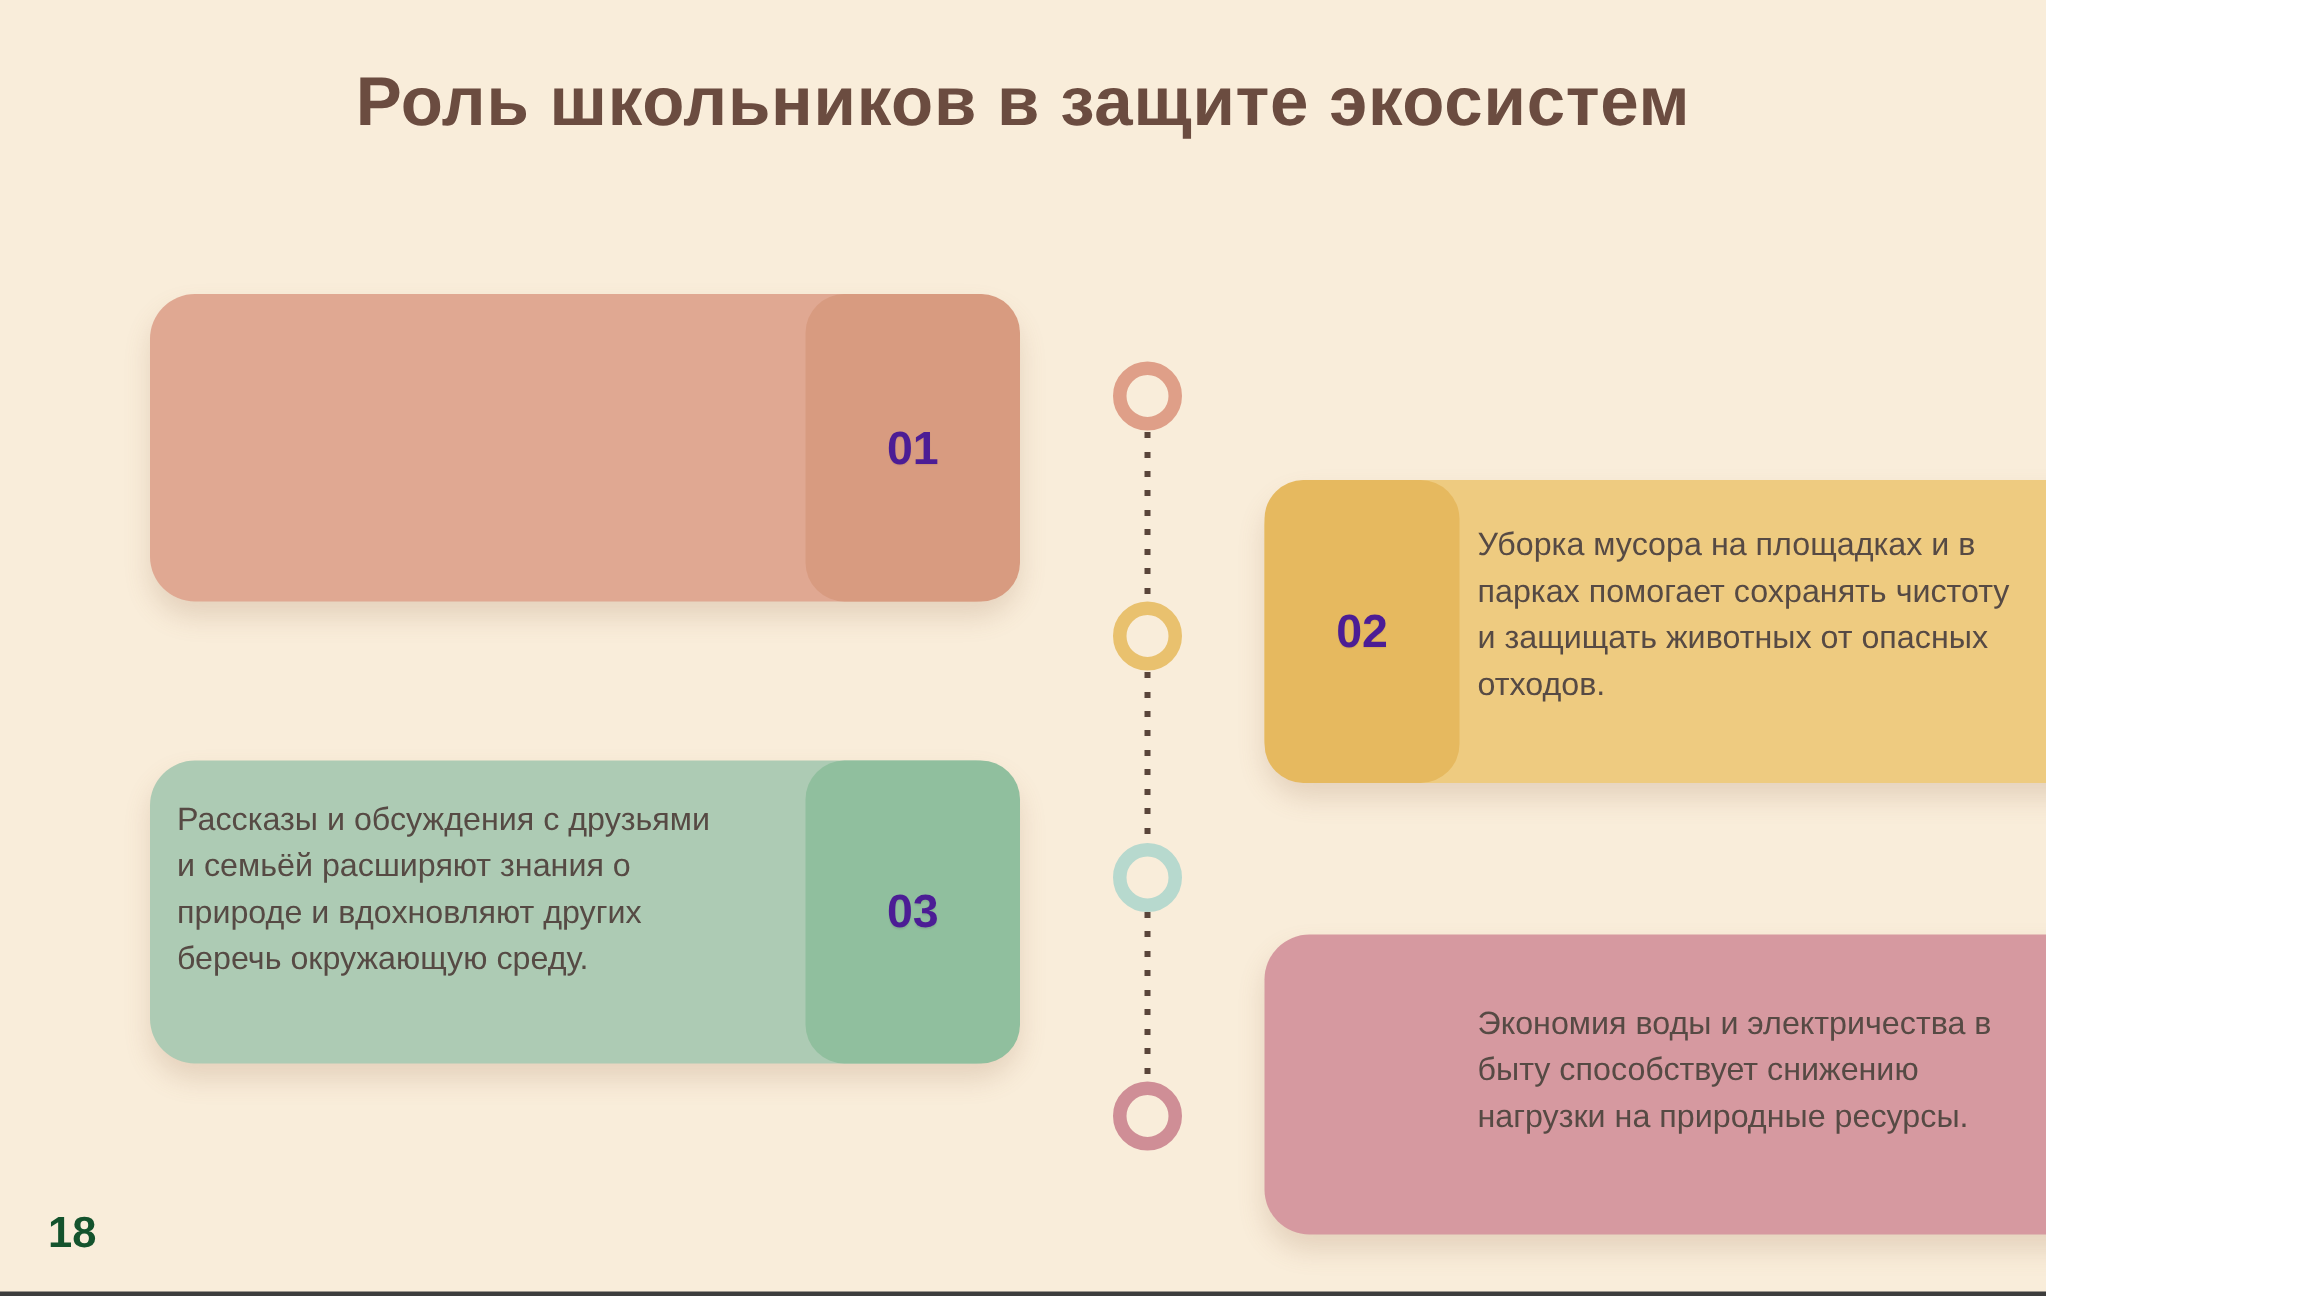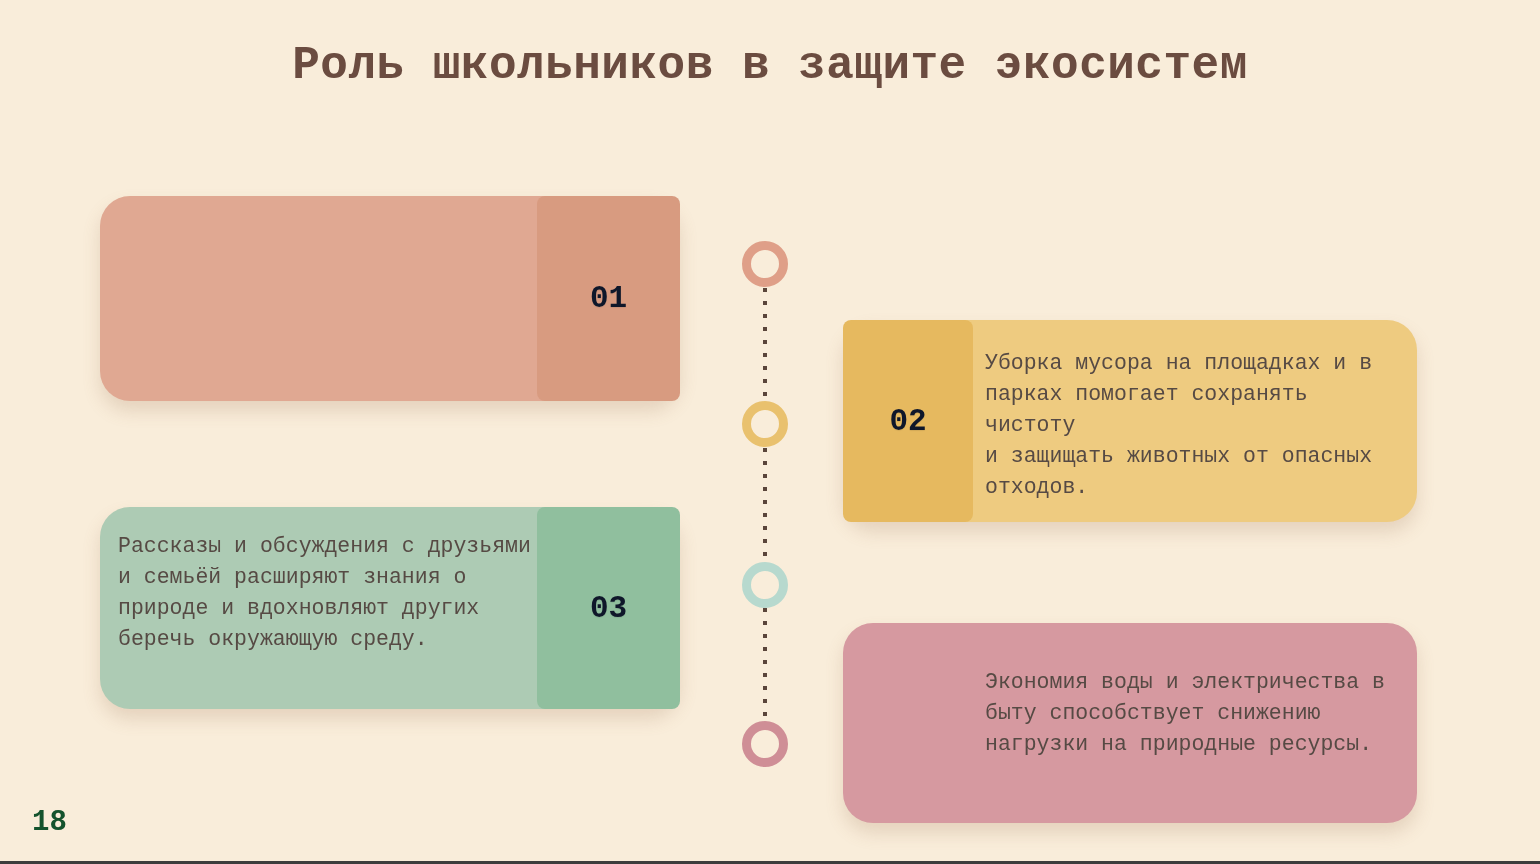--- a/index.html
+++ b/index.html
@@ -1,37 +1,37 @@
 <!DOCTYPE html>
 <html><head>
 <meta charset="utf-8">
 <style>
   html,body { margin:0; padding:0; }
   .slide {
-    position:relative; width:1540px; height:864px;
+    position:relative; width:1364px; height:864px;
     background:#f9edda; overflow:hidden;
-    font-family:Liberation Mono, monospace;
+    font-family:Liberation Sans, sans-serif;
   }
   .title {
     position:absolute; top:40px; left:0; width:100%;
     text-align:center; font-size:46px; font-weight:bold;
     color:#6b4c40; letter-spacing:0.5px; margin:0;
   }
   .card {
     position:absolute; border-radius:30px;
     box-shadow:0 10px 18px rgba(150,105,75,0.20);
   }
   .card1 { left:100px; top:196px; width:580px; height:205px; }
   .card2 { left:843px; top:304px; width:574px; height:202px;margin-top:16px; }
   .card3 { left:100px; top:507px; width:580px; height:202px; }
   .card4 { left:843px; top:623px; width:574px; height:200px; }
   .num-panel {
-    position:absolute; top:0; height:100%; border-radius:8px;
+    position:absolute; top:0; height:100%; border-radius:26px;
     display:flex; align-items:center; justify-content:center;
-    color:#0f172a; font-weight:bold; font-size:31px;
+    color:#4c1d95; font-weight:bold; font-size:31px;
     text-shadow:0 1px 1px rgba(0,0,0,0.08);
   }
   .panel-right { right:0; width:143px; }
   .panel-left  { left:0;  width:130px; }
   .card-text {
     position:absolute; color:#564a44; font-size:21.5px;
     line-height:31px; white-space:pre-line;
   }
   .card1 .card-text { left:18px;  top:26px; width:424px; }
   .card2 .card-text { left:142px; top:28px; width:414px; }

